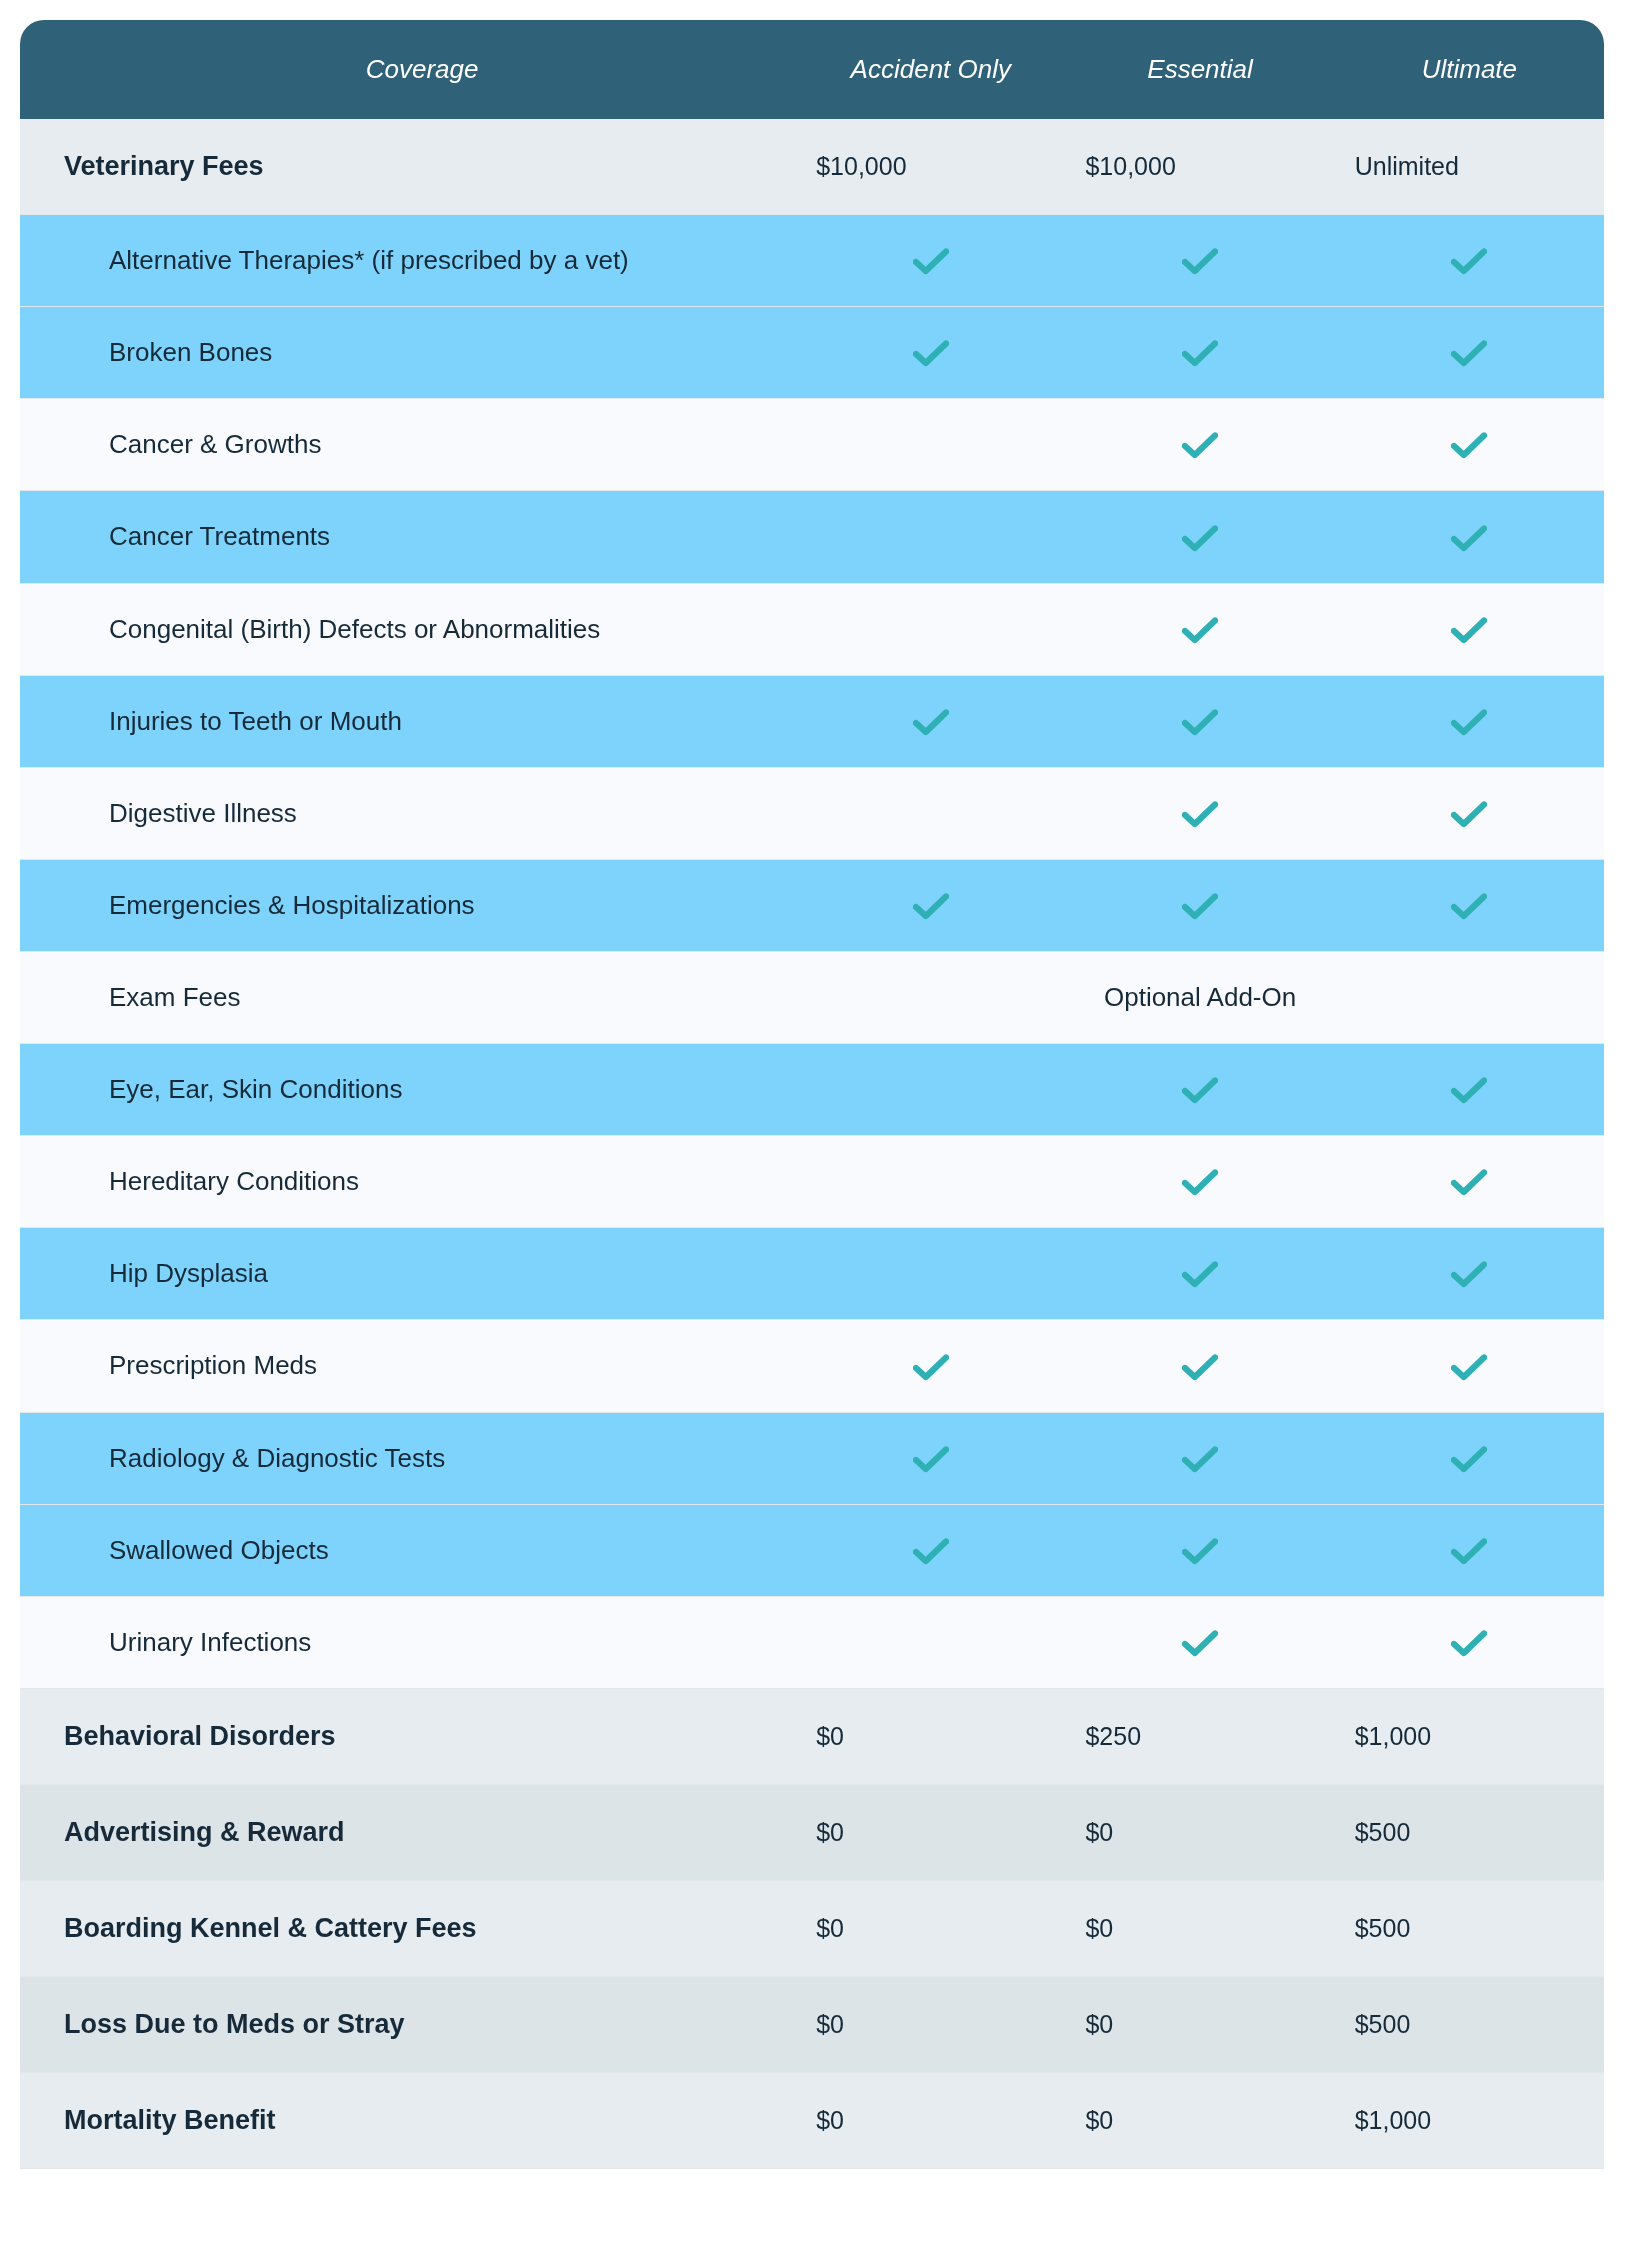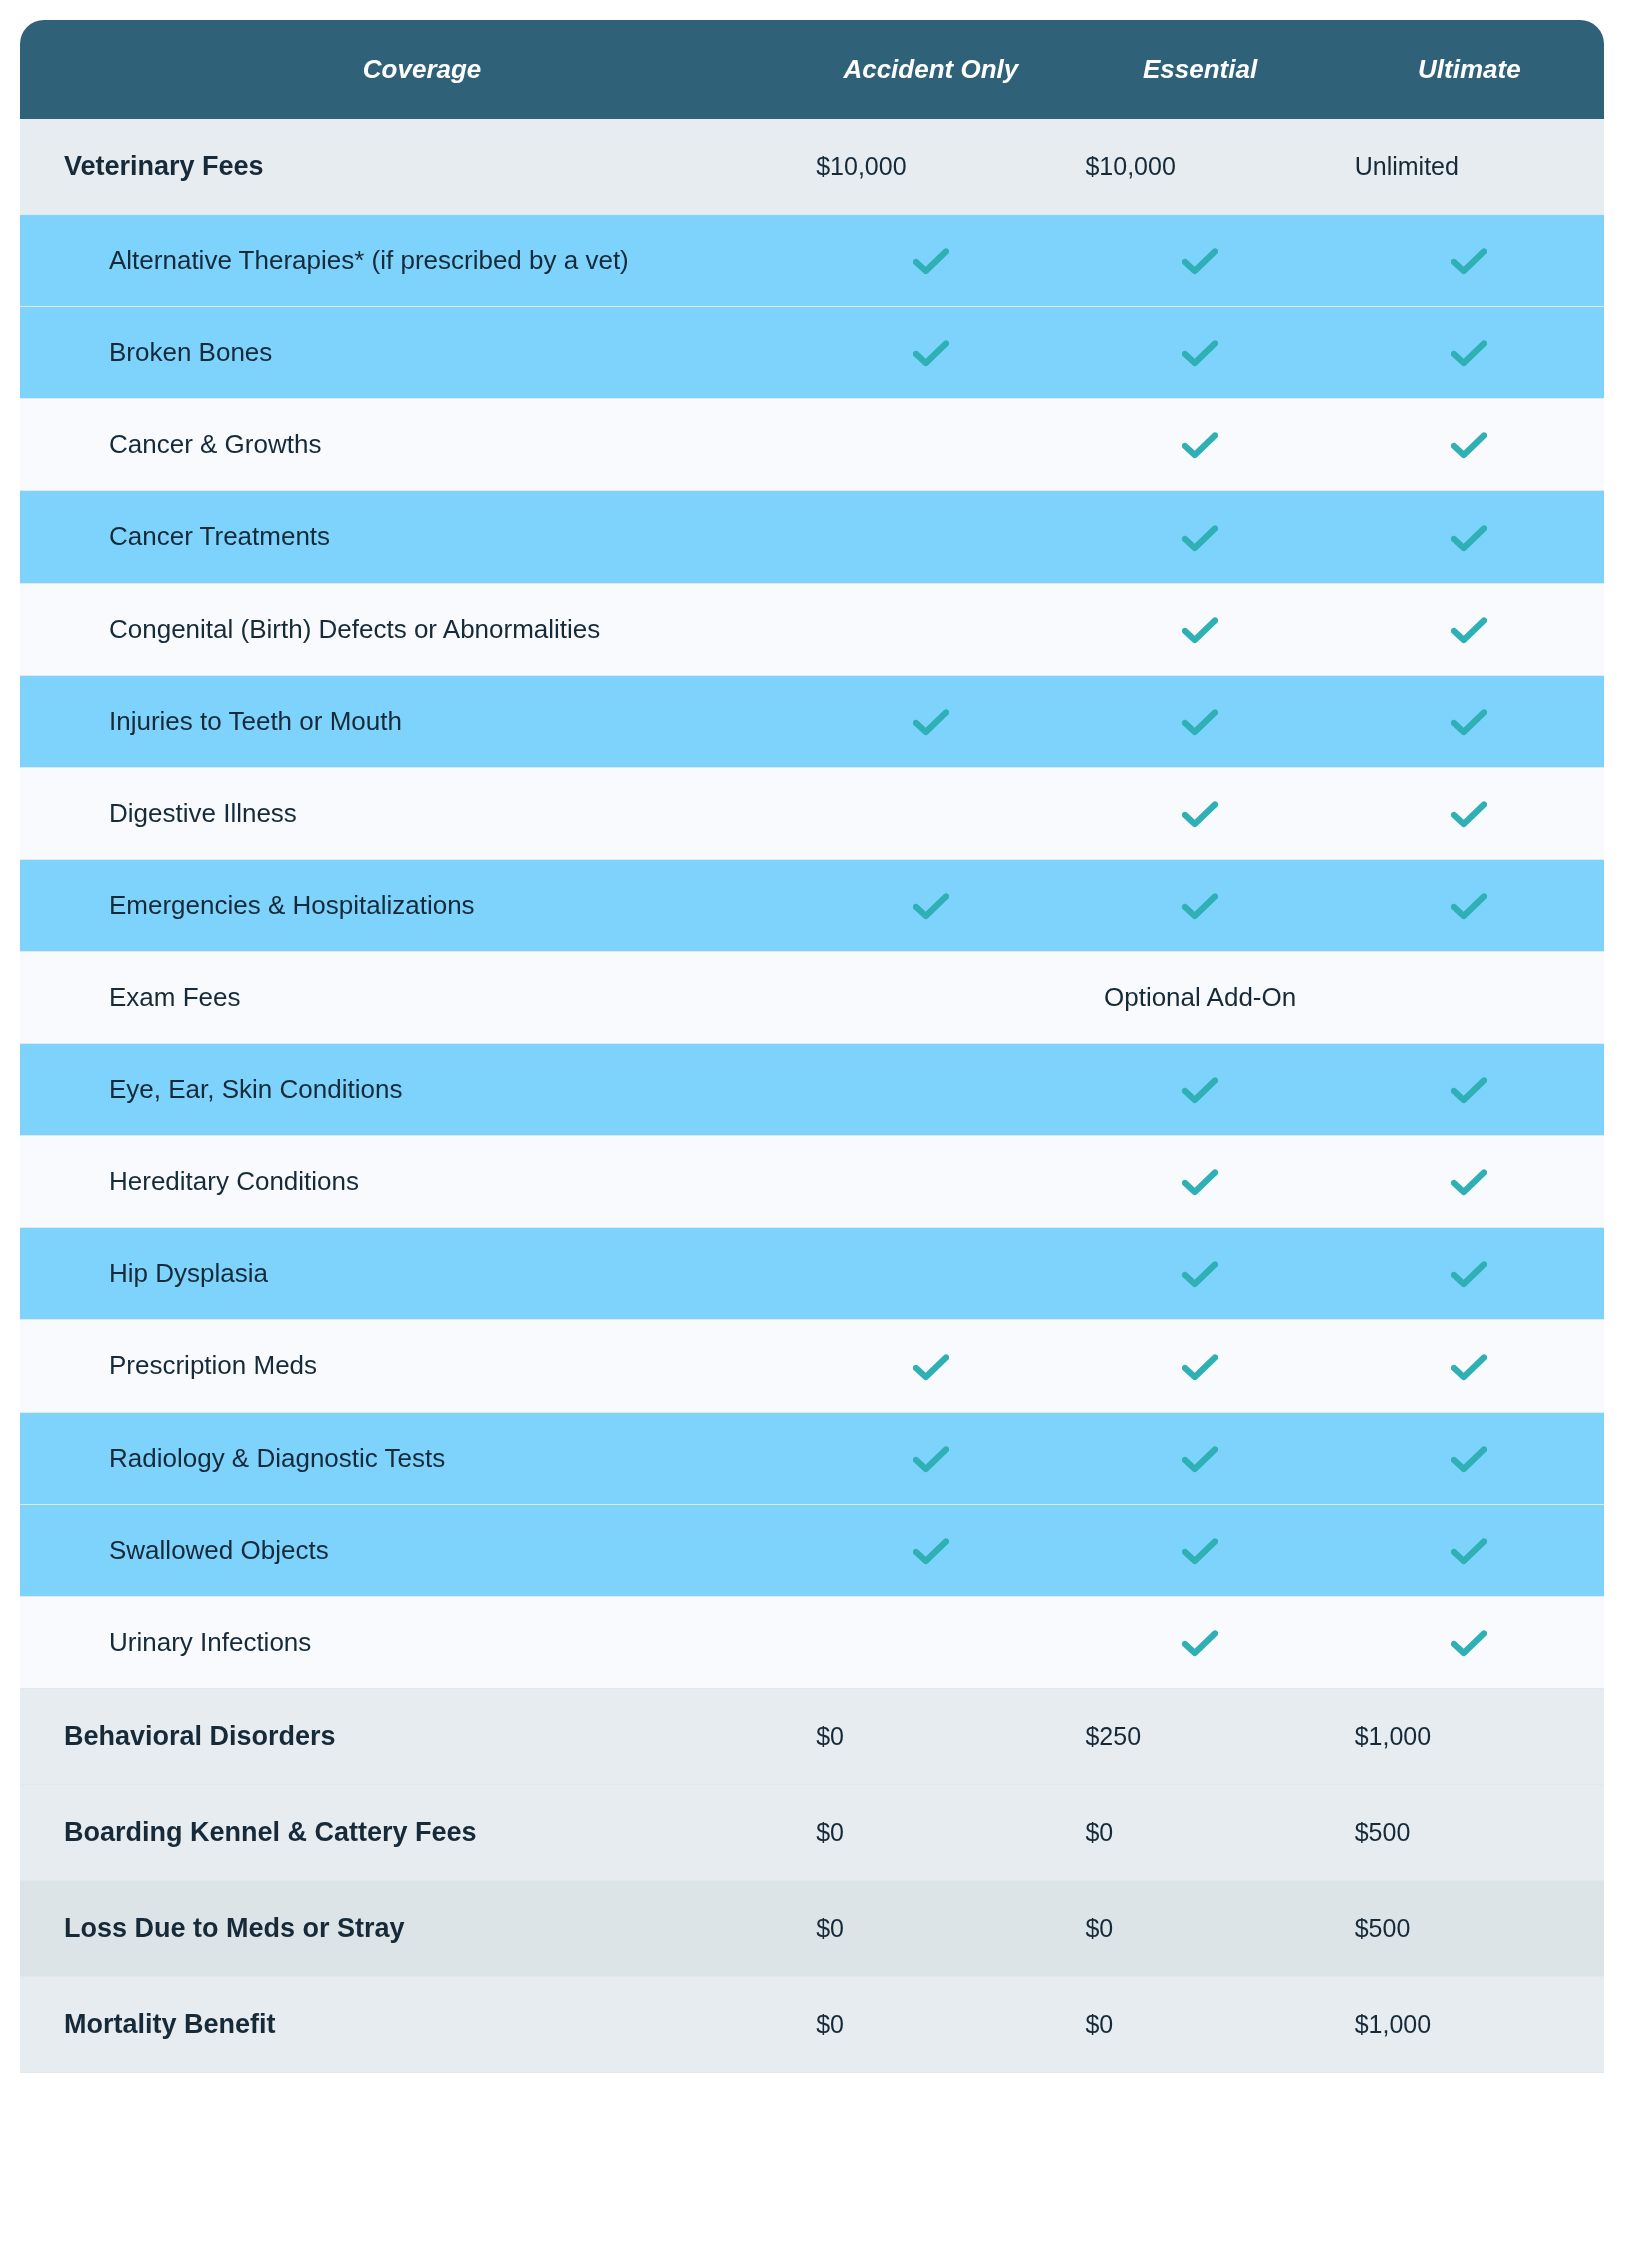--- a/index.html
+++ b/index.html
@@ -14,21 +14,21 @@
     border-collapse: collapse;
     border-radius: 24px 24px 0 0;
     overflow: hidden;
   }
   .thead-row {
     background: #2f6278;
   }
   .thead-row td {
     color: #ffffff;
     font-style: italic;
-    font-weight: 700;
+    font-weight: 400;
     font-size: 26px;
     padding: 34px 12px;
     text-align: center;
   }
   .thead-row td:first-child {
     text-align: center;
     padding-left: 40px;
   }
   .section-row {
     background: #e6ecef;
@@ -261,20 +261,26 @@
         <td><span class="check-icon"><svg viewBox="0 0 24 18">
               <path d="M2 9 L8.5 15 L22 2" fill="none" stroke="#2eb0b5" stroke-width="4.2" stroke-linecap="round" stroke-linejoin="round"></path>
             </svg></span></td>
       </tr>
       <tr class="section-row section-alt-a">
         <td>Behavioral Disorders</td>
         <td class="valcell">$0</td>
         <td class="valcell">$250</td>
         <td class="valcell">$1,000</td>
       </tr>
+      <tr class="section-row section-alt-b">
+        <td>Advertising &amp; Reward</td>
+        <td class="valcell">$0</td>
+        <td class="valcell">$0</td>
+        <td class="valcell">$500</td>
+      </tr>
       <tr class="section-row section-alt-a">
         <td>Boarding Kennel &amp; Cattery Fees</td>
         <td class="valcell">$0</td>
         <td class="valcell">$0</td>
         <td class="valcell">$500</td>
       </tr>
       <tr class="section-row section-alt-b">
         <td>Loss Due to Meds or Stray</td>
         <td class="valcell">$0</td>
         <td class="valcell">$0</td>

